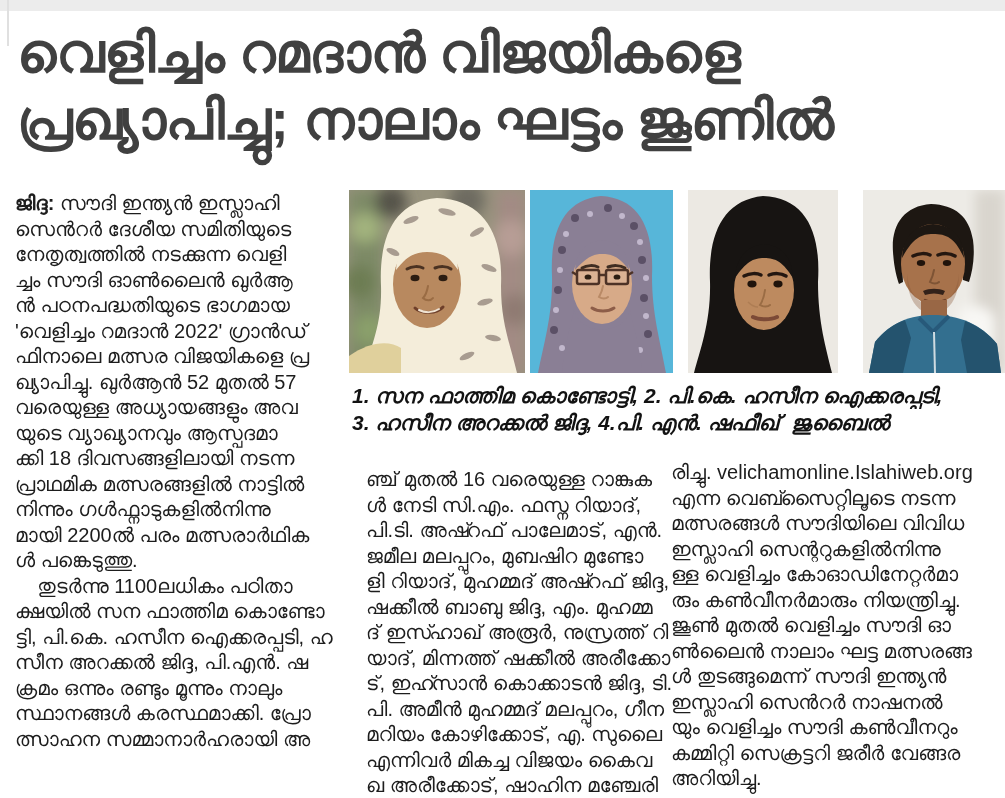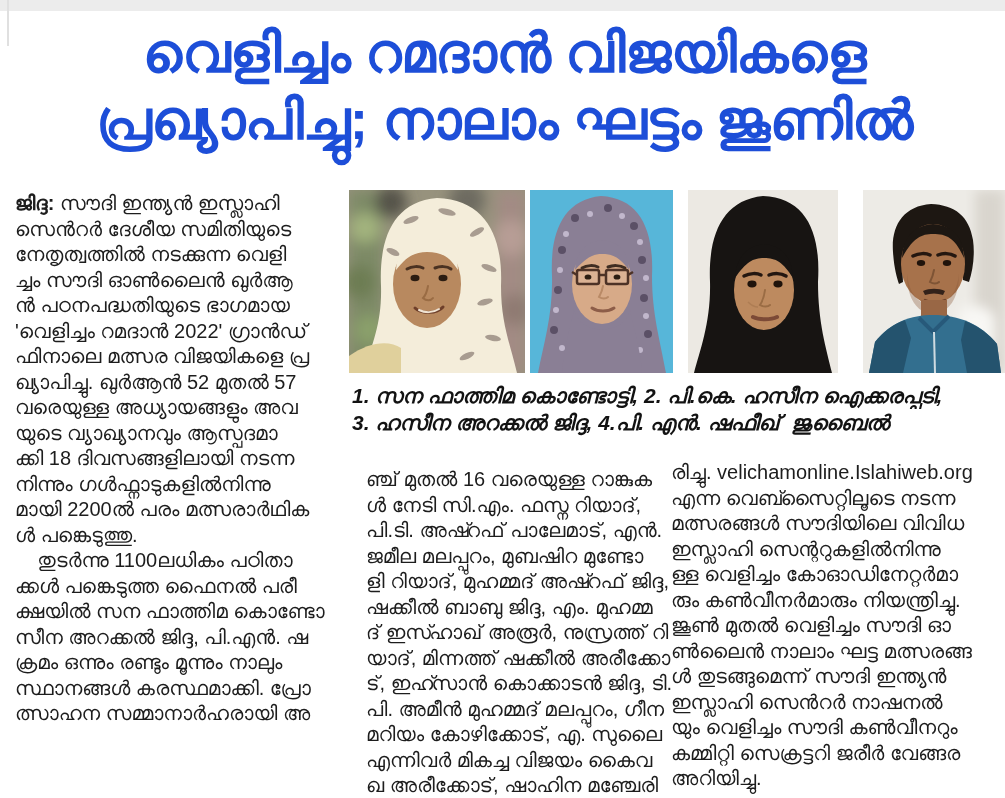--- a/index.html
+++ b/index.html
@@ -35,41 +35,42 @@
   .caption .cline{white-space:pre;overflow:hidden;}
 </style>
 </head>
 <body>
 
 <div class="page">
 
   <div class="top-strip"></div>
   <div class="left-edge"></div>
 
-  <h1 class="headline" style="color: #1d4ed8; text-align: center;"><span>വെളിച്ചം റമദാൻ വിജയികളെ</span><br><span>പ്രഖ്യാപിച്ചു; നാലാം ഘട്ടം ജൂണിൽ</span></h1>
+  <h1 class="headline" style="color: #404040;"><span>വെളിച്ചം റമദാൻ വിജയികളെ</span><br><span>പ്രഖ്യാപിച്ചു; നാലാം ഘട്ടം ജൂണിൽ</span></h1>
 
   <div class="col col1">
     <div class="tline"><span class="dateline">ജിദ്ദ:</span><span> സൗദി ഇന്ത്യൻ ഇസ്ലാഹി</span></div>
     <div>
         <div class="tline">സെൻറർ ദേശീയ സമിതിയുടെ</div>
         <div class="tline">നേതൃത്വത്തിൽ നടക്കുന്ന വെളി</div>
         <div class="tline">ച്ചം സൗദി ഓൺലൈൻ ഖുർആ</div>
         <div class="tline">ൻ പഠനപദ്ധതിയുടെ ഭാഗമായ</div>
         <div class="tline">'വെളിച്ചം റമദാൻ 2022' ഗ്രാൻഡ്</div>
         <div class="tline">ഫിനാലെ മത്സര വിജയികളെ പ്ര</div>
         <div class="tline">ഖ്യാപിച്ചു. ഖുർആൻ 52 മുതൽ 57</div>
         <div class="tline">വരെയുള്ള അധ്യായങ്ങളും അവ</div>
         <div class="tline">യുടെ വ്യാഖ്യാനവും ആസ്പദമാ</div>
         <div class="tline">ക്കി 18 ദിവസങ്ങളിലായി നടന്ന</div>
+        <div class="tline">പ്രാഥമിക മത്സരങ്ങളിൽ നാട്ടിൽ</div>
         <div class="tline">നിന്നും ഗൾഫ്നാടുകളിൽനിന്നു</div>
         <div class="tline">മായി 2200ൽ പരം മത്സരാർഥിക</div>
         <div class="tline">ൾ പങ്കെടുത്തു.</div>
         <div class="tline">    തുടർന്നു 1100ലധികം പഠിതാ</div>
-        <div class="tline">ക്കൾ പങ്കെടുത്ത ഫൈനൽ പരീ</div>
         <div class="tline">ക്ഷയിൽ സന ഫാത്തിമ കൊണ്ടോ</div>
+        <div class="tline">ട്ടി, പി.കെ. ഹസീന ഐക്കരപ്പടി, ഹ</div>
         <div class="tline">സീന അറക്കൽ ജിദ്ദ, പി.എൻ. ഷ</div>
         <div class="tline">ക്രമം ഒന്നും രണ്ടും മൂന്നും നാലും</div>
         <div class="tline">സ്ഥാനങ്ങൾ കരസ്ഥമാക്കി. പ്രോ</div>
         <div class="tline">ത്സാഹന സമ്മാനാർഹരായി അ</div>
       </div>
   </div>
 
   <div class="photo-strip">
 
     <div class="photo photo1">

